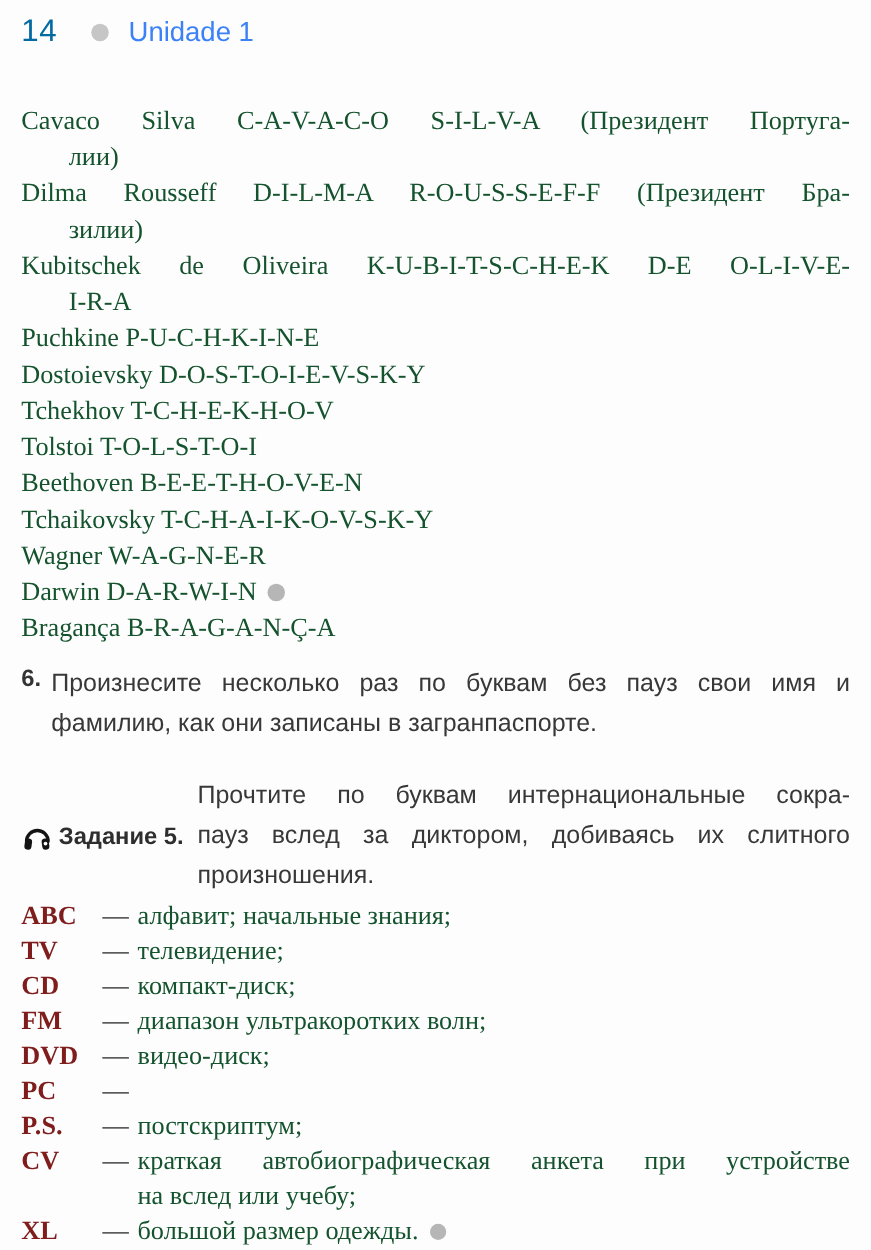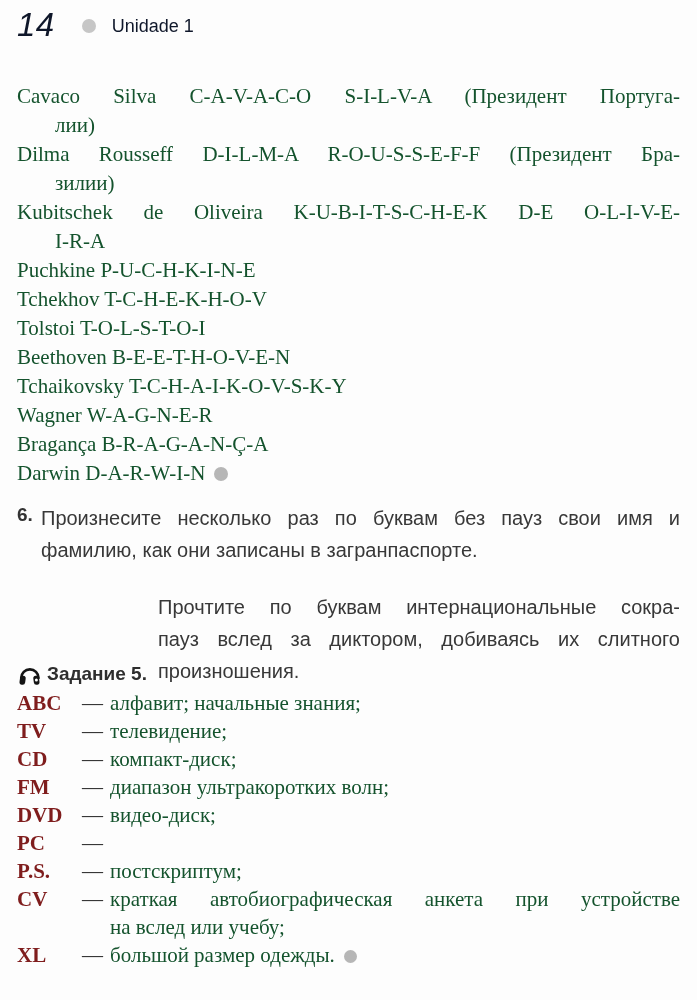--- a/index.html
+++ b/index.html
@@ -10,29 +10,29 @@
     background: #fdfdfd;
     padding: 10px 17px 0 17px;
     font-family: "Liberation Serif", serif;
     position: relative;
   }
 
   
   .page-header { display: flex; align-items: center; height: 30px; }
   .page-number {
     font-family: "Liberation Sans", sans-serif;
-    font-size: 33px; color: #0f172a; letter-spacing: 0.5px; font-style: italic;
+    font-size: 25px; color: #0369a1; letter-spacing: 0.5px;
   }
   .header-dot {
     width: 14px; height: 14px; border-radius: 50%;
     background: #c6c6c6; margin: 2px 16px 0 27px;
   }
   .header-title {
     font-family: "Liberation Sans", sans-serif;
-    font-size: 18px; font-weight: 500; color: #0f172a; margin-top: 2px;
+    font-size: 22px; font-weight: 500; color: #3b82f6; margin-top: 2px;
   }
 
   
   .names-block { margin-top: 42px; }
   .serif-line {
     font-size: 21px; line-height: 29px; color: #14532d;
   }
   .full { text-align: justify; text-align-last: justify; -moz-text-align-last: justify; }
   .cont { padding-left: 38px; }
 
@@ -53,21 +53,21 @@
   }
   .exercise6 .body { flex: 1; }
   .sans-line {
     font-family: Liberation Sans, sans-serif;
     font-size: 20px; line-height: 32px; color: #383838;
   }
 
   
   .task5 { margin-top: 25px; display: flex; }
   .task5 .label-col {
-    width: 141px; display: flex; align-items: flex-end; padding-top: 3px;
+    width: 141px; display: flex; align-items: center; padding-top: 3px;
   }
   .task5 .hp-icon { width: 25px; height: 24px; margin-right: 5px; flex: none; }
   .task5 .label {
     font-family: "Liberation Sans", sans-serif;
     font-size: 19px; font-weight: bold; color: #2e2e2e; line-height: 26px;
     white-space: nowrap;
   }
   .task5 .desc-col { flex: 1; }
 
   
@@ -100,29 +100,30 @@
     </div>
     <div>
       <div class="serif-line full">Dilma Rousseff D-I-L-M-A R-O-U-S-S-E-F-F (Президент Бра-</div>
       <div class="serif-line cont">зилии)</div>
     </div>
     <div>
       <div class="serif-line full">Kubitschek de Oliveira K-U-B-I-T-S-C-H-E-K D-E O-L-I-V-E-</div>
       <div class="serif-line cont">I-R-A</div>
     </div>
     <div class="serif-line">Puchkine P-U-C-H-K-I-N-E</div>
+    <div class="serif-line">Dostoievsky D-O-S-T-O-I-E-V-S-K-Y</div>
     <div class="serif-line">Tchekhov T-C-H-E-K-H-O-V</div>
     <div class="serif-line">Tolstoi T-O-L-S-T-O-I</div>
     <div class="serif-line">Beethoven B-E-E-T-H-O-V-E-N</div>
     <div class="serif-line">Tchaikovsky T-C-H-A-I-K-O-V-S-K-Y</div>
     <div class="serif-line">Wagner W-A-G-N-E-R</div>
-    <div class="serif-line">Bragança B-R-A-G-A-N-Ç-A</div>
     <div class="serif-line">
       <span>Darwin D-A-R-W-I-N</span><span class="end-dot"></span>
     </div>
+    <div class="serif-line">Bragança B-R-A-G-A-N-Ç-A</div>
   </div>
 
   <div class="exercise6">
     <div class="num">6.</div>
     <div class="body">
       <div class="sans-line full">Произнесите несколько раз по буквам без пауз свои имя и</div>
       <div class="sans-line">фамилию, как они записаны в загранпаспорте.</div>
     </div>
   </div>
 

